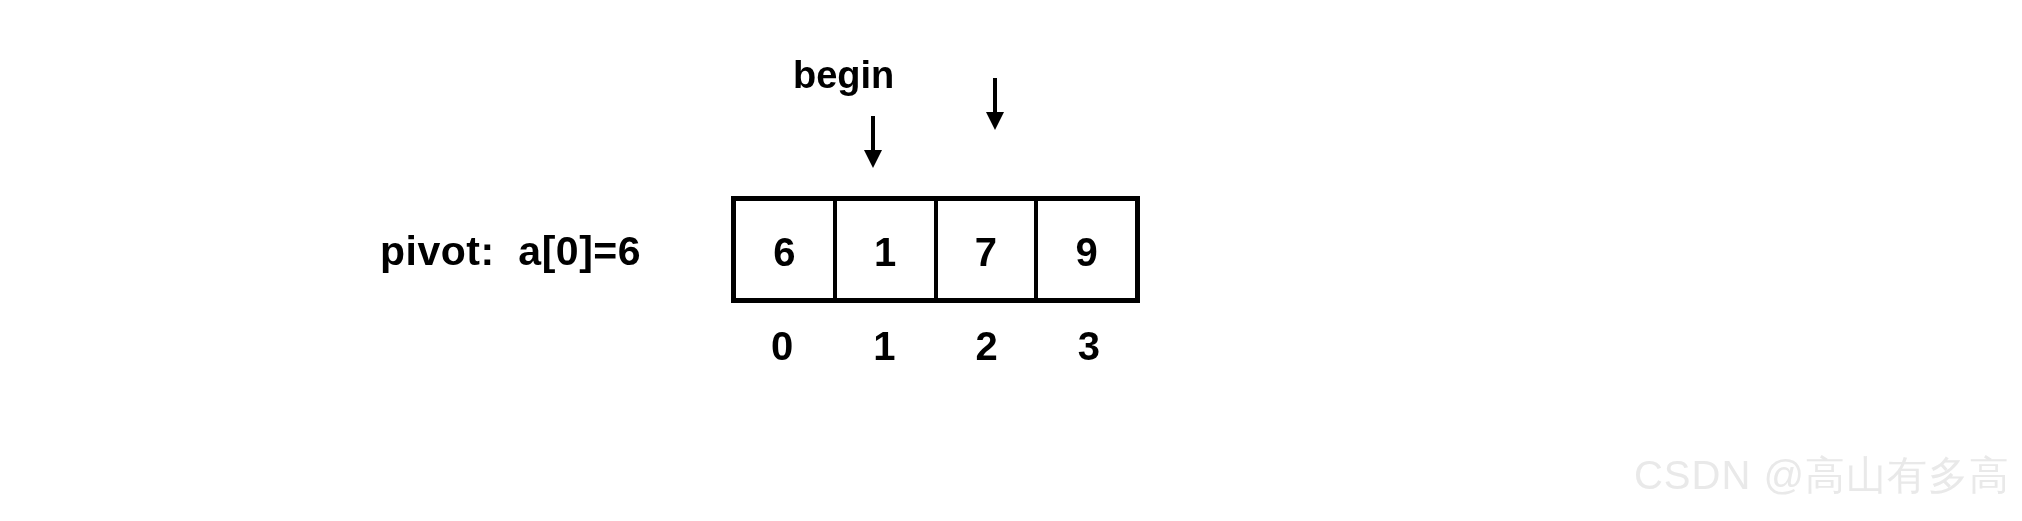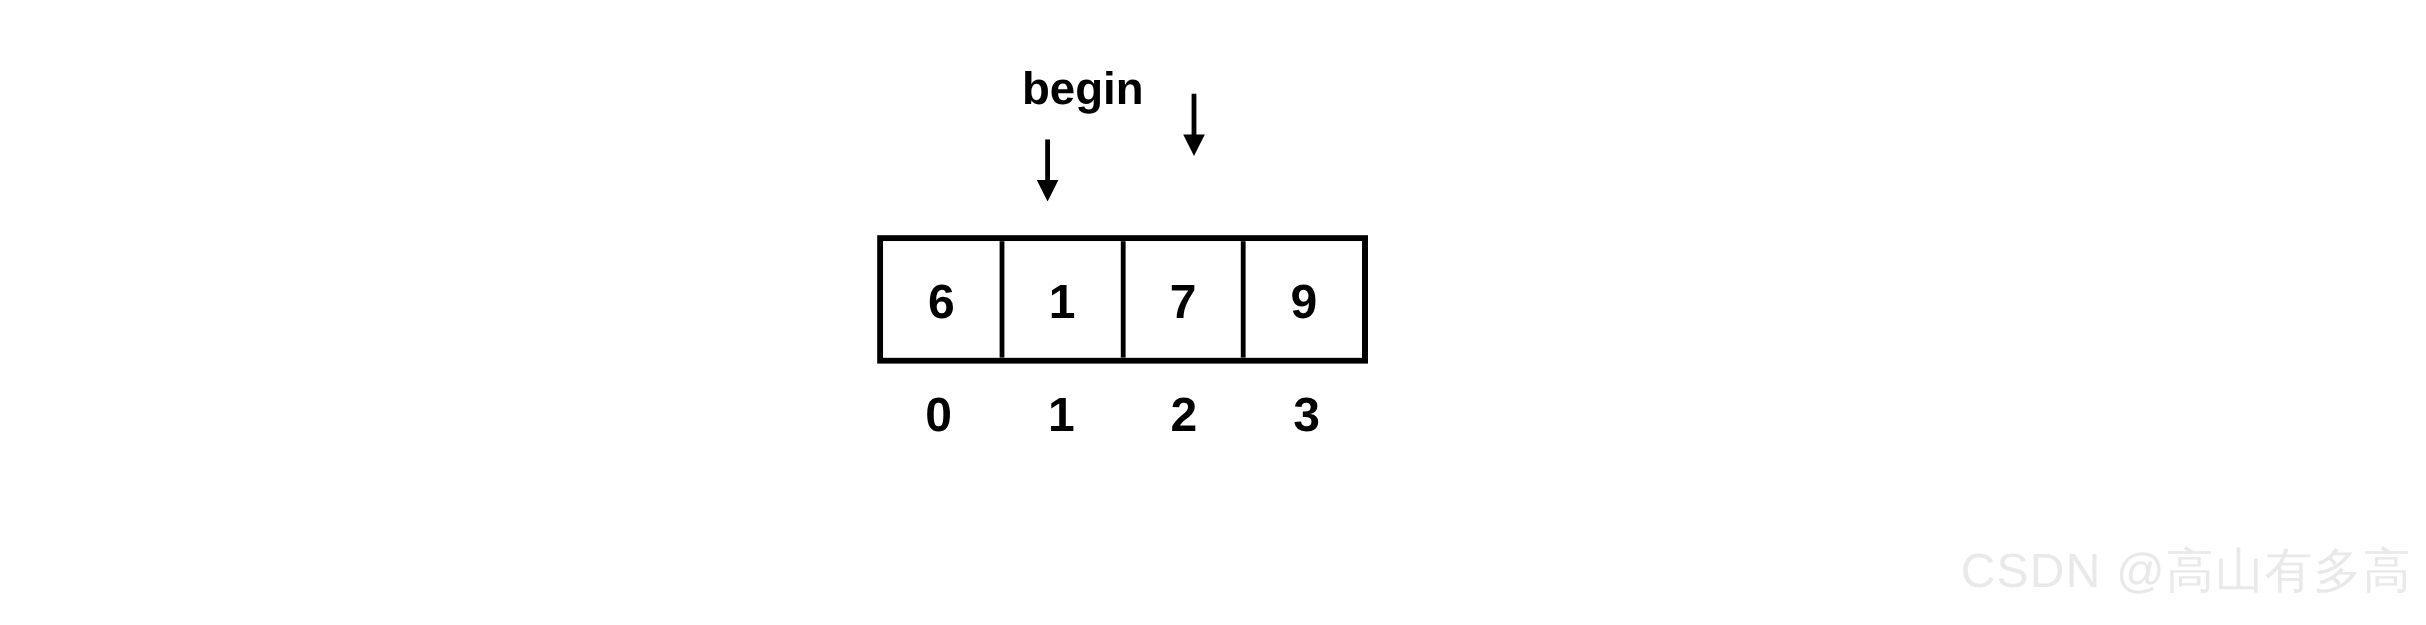--- a/index.html
+++ b/index.html
@@ -80,21 +80,21 @@
     font-weight: bold;
     color: #000000;
     line-height: 1.1;
   }
 
   
   .pointer {
     position: absolute;
     width: 160px;
     margin-left: -80px;
-    text-align: right;
+    text-align: left;
   }
   .pointer-label {
     font-size: 38px;
     font-weight: bold;
     color: #000000;
     line-height: 1;
     white-space: nowrap;
   }
   .pointer-arrow {
     display: block;
@@ -122,20 +122,21 @@
     white-space: nowrap;
     letter-spacing: 1px;
     user-select: none;
   }
 </style>
 </head>
 <body>
 
 <div id="canvas">
 
+  <div id="pivot-label">pivot:  a[0]=6</div>
 
   <div class="pointer" id="pointer-begin">
     <div class="pointer-label">begin</div>
     <svg class="pointer-arrow" width="24" height="52" viewBox="0 0 24 52" aria-hidden="true">
       <line x1="12" y1="0" x2="12" y2="40" stroke="#000000" stroke-width="4"></line>
       <polygon points="12,52 3,34 21,34" fill="#000000"></polygon>
     </svg>
   </div>
 
   <div class="pointer" id="pointer-end">

